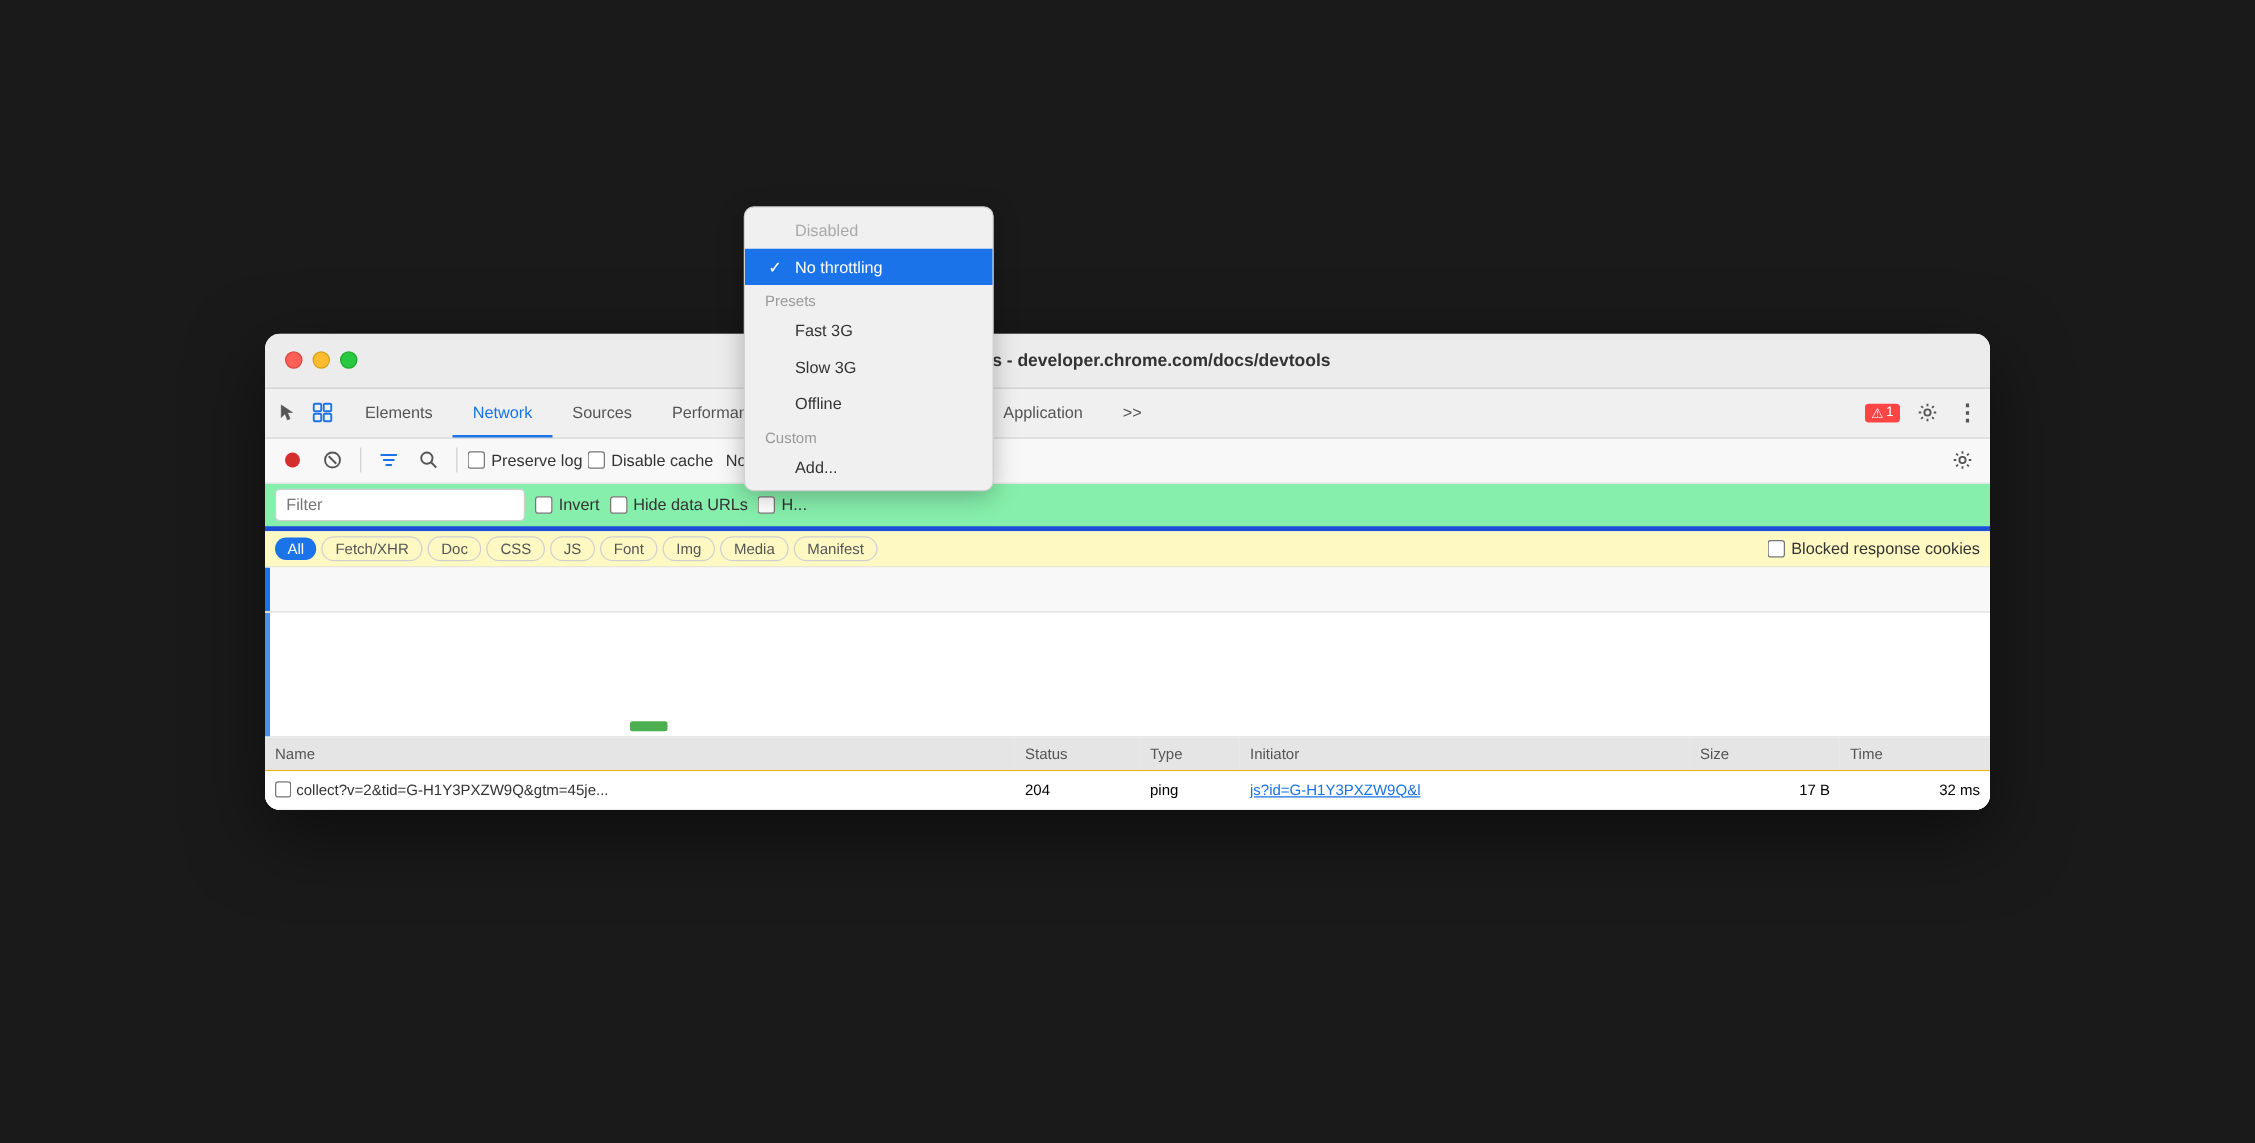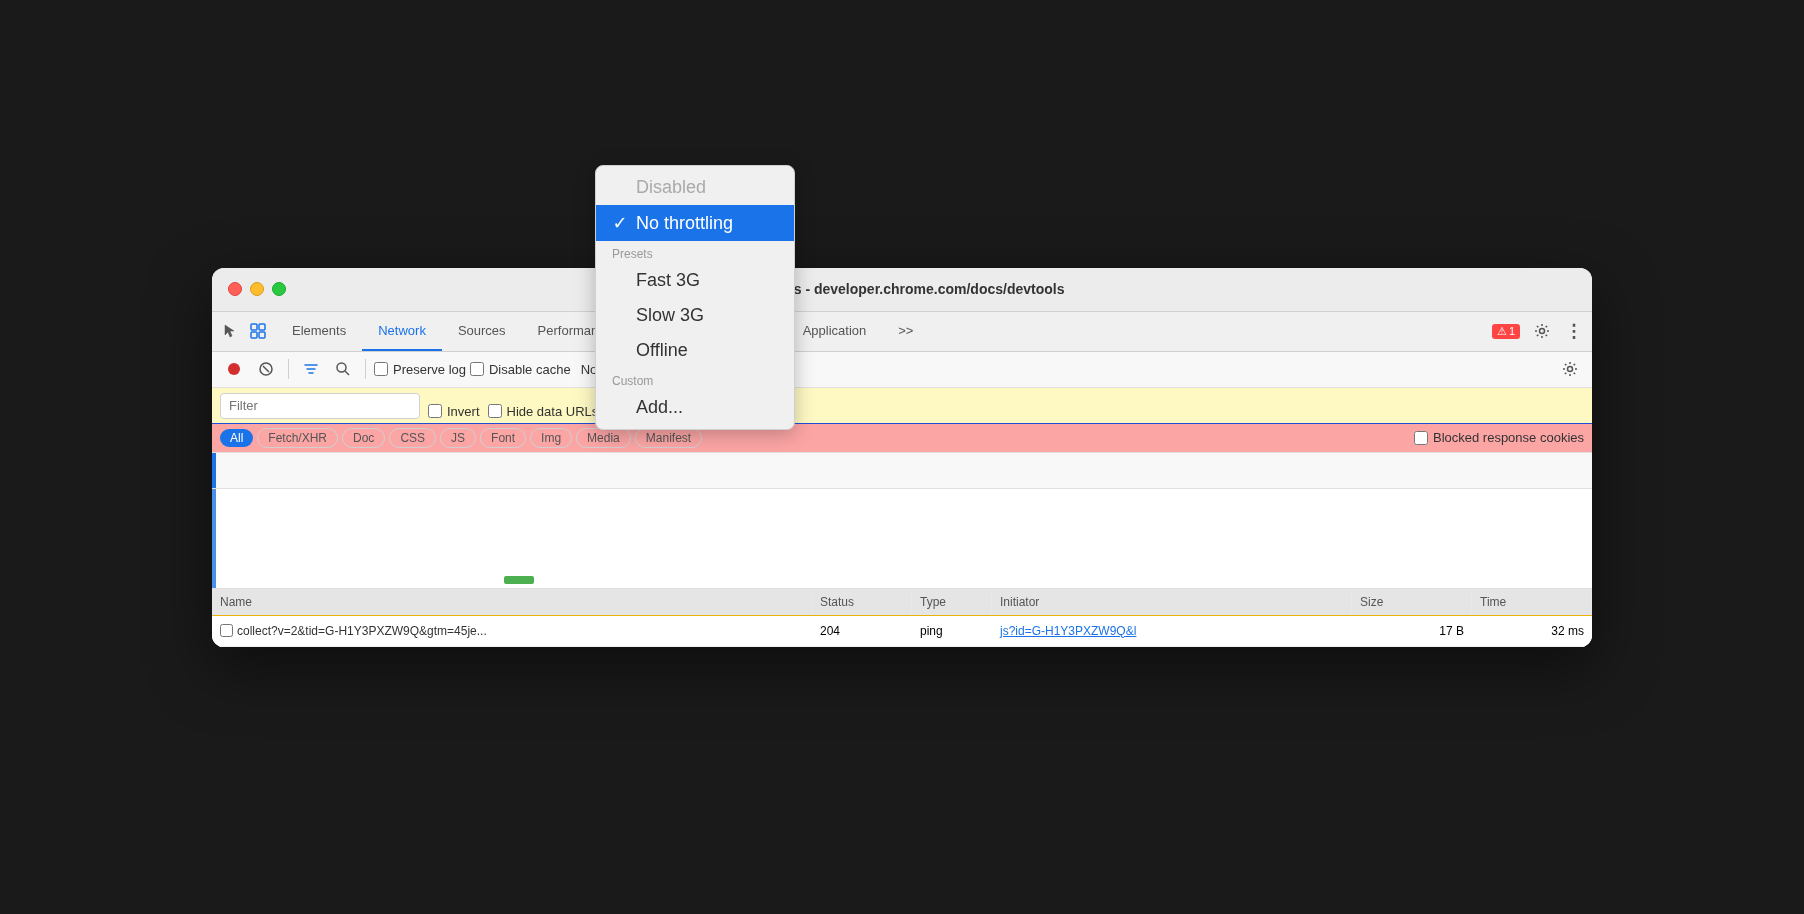--- a/index.html
+++ b/index.html
@@ -169,43 +169,43 @@
       background: transparent;
     }
     .toolbar-right {
       margin-left: auto;
       display: flex;
       align-items: center;
     }
     
     .filter-bar {
       display: flex;
-      align-items: flex-end;
-      background: #fef9c3;
-      border-bottom: 1px solid #1d4ed8;
+      align-items: center;
+      background: #86efac;
+      border-bottom: 4px solid #1d4ed8;
       padding: 4px 8px;
       gap: 8px;
       flex-wrap: wrap;
       min-height: 36px;
     }
     .filter-input {
       width: 200px;
       height: 26px;
       border: 1px solid #d0d0d0;
       border-radius: 4px;
       padding: 0 8px;
       font-size: 13px;
       background: white;
       outline: none;
     }
     
     .type-filters {
       display: flex;
       align-items: center;
-      background: #fca5a5;
+      background: #fef9c3;
       border-bottom: 1px solid #e0e0e0;
       padding: 4px 8px;
       gap: 4px;
     }
     .filter-pill {
       padding: 2px 10px;
       border-radius: 12px;
       font-size: 12px;
       cursor: pointer;
       border: none;
@@ -336,21 +336,21 @@
       background: #f0f0f0;
       border: 1px solid #d0d0d0;
       border-radius: 8px;
       box-shadow: 0 4px 20px rgba(0,0,0,0.25);
       width: 200px;
       padding: 4px 0;
       z-index: 100;
     }
     .dropdown-item {
       padding: 7px 16px;
-      font-size: 18px;
+      font-size: 13px;
       cursor: pointer;
       display: flex;
       align-items: center;
       gap: 8px;
       color: #333;
     }
     .dropdown-item.selected {
       background: #1a73e8;
       color: white;
     }

